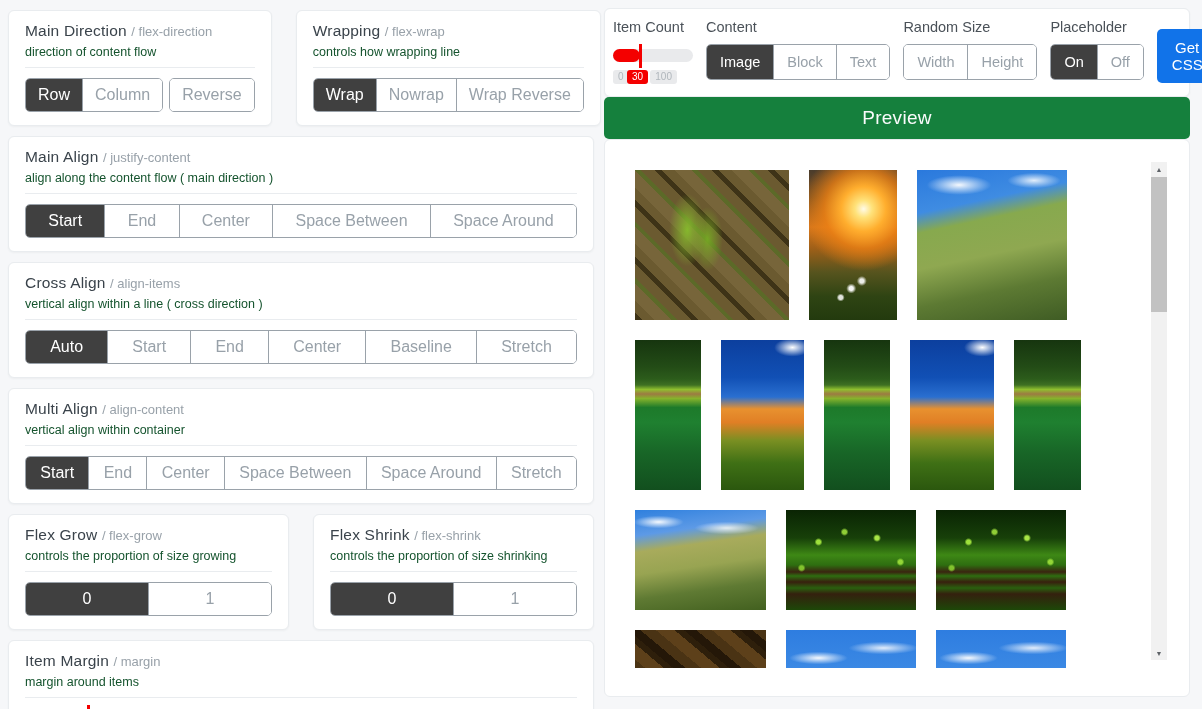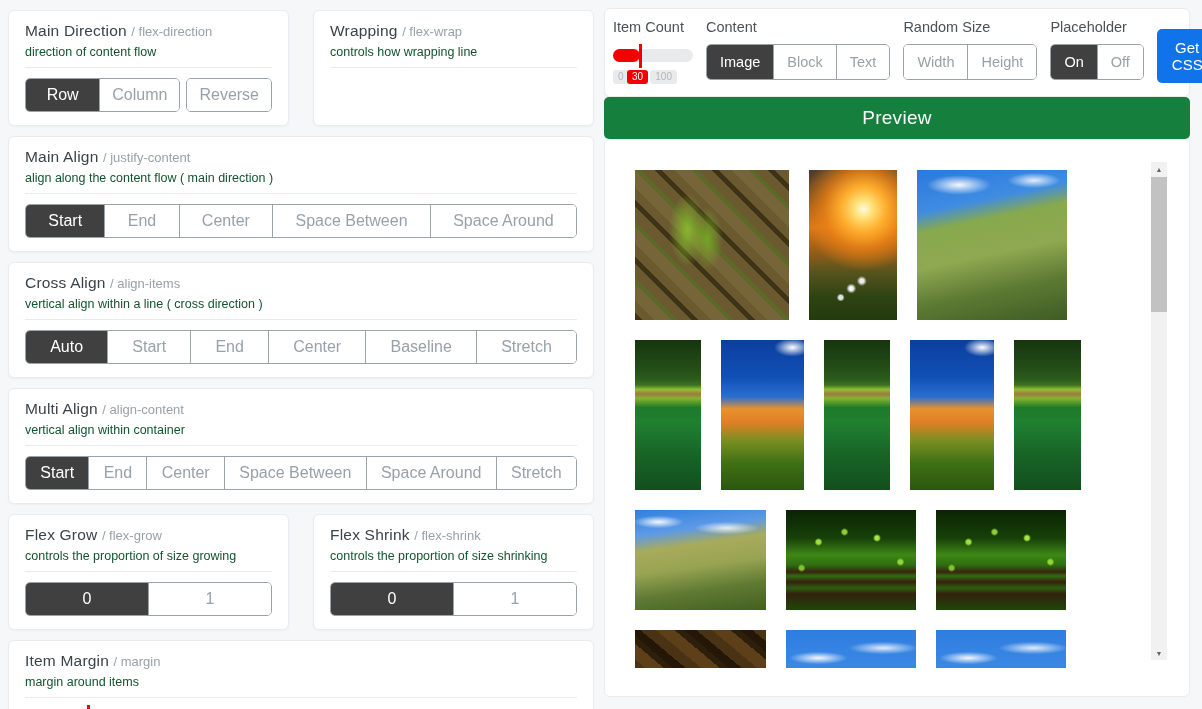--- a/index.html
+++ b/index.html
@@ -185,20 +185,25 @@
           <div class="btn-group">
             <button class="btn">Reverse</button>
           </div>
         </div>
       </div>
 
       <div class="card">
         <div><span class="card-title">Wrapping</span> <span class="card-prop">/ flex-wrap</span></div>
         <div class="card-desc">controls how wrapping line</div>
         <div class="card-divider"></div>
+        <div class="btn-group">
+          <button class="btn active">Wrap</button>
+          <button class="btn">Nowrap</button>
+          <button class="btn">Wrap Reverse</button>
+        </div>
       </div>
     </div>
 
     <div class="card">
       <div><span class="card-title">Main Align</span> <span class="card-prop">/ justify-content</span></div>
       <div class="card-desc">align along the content flow ( main direction )</div>
       <div class="card-divider"></div>
       <div class="btn-group">
         <button class="btn active">Start</button>
         <button class="btn">End</button>

